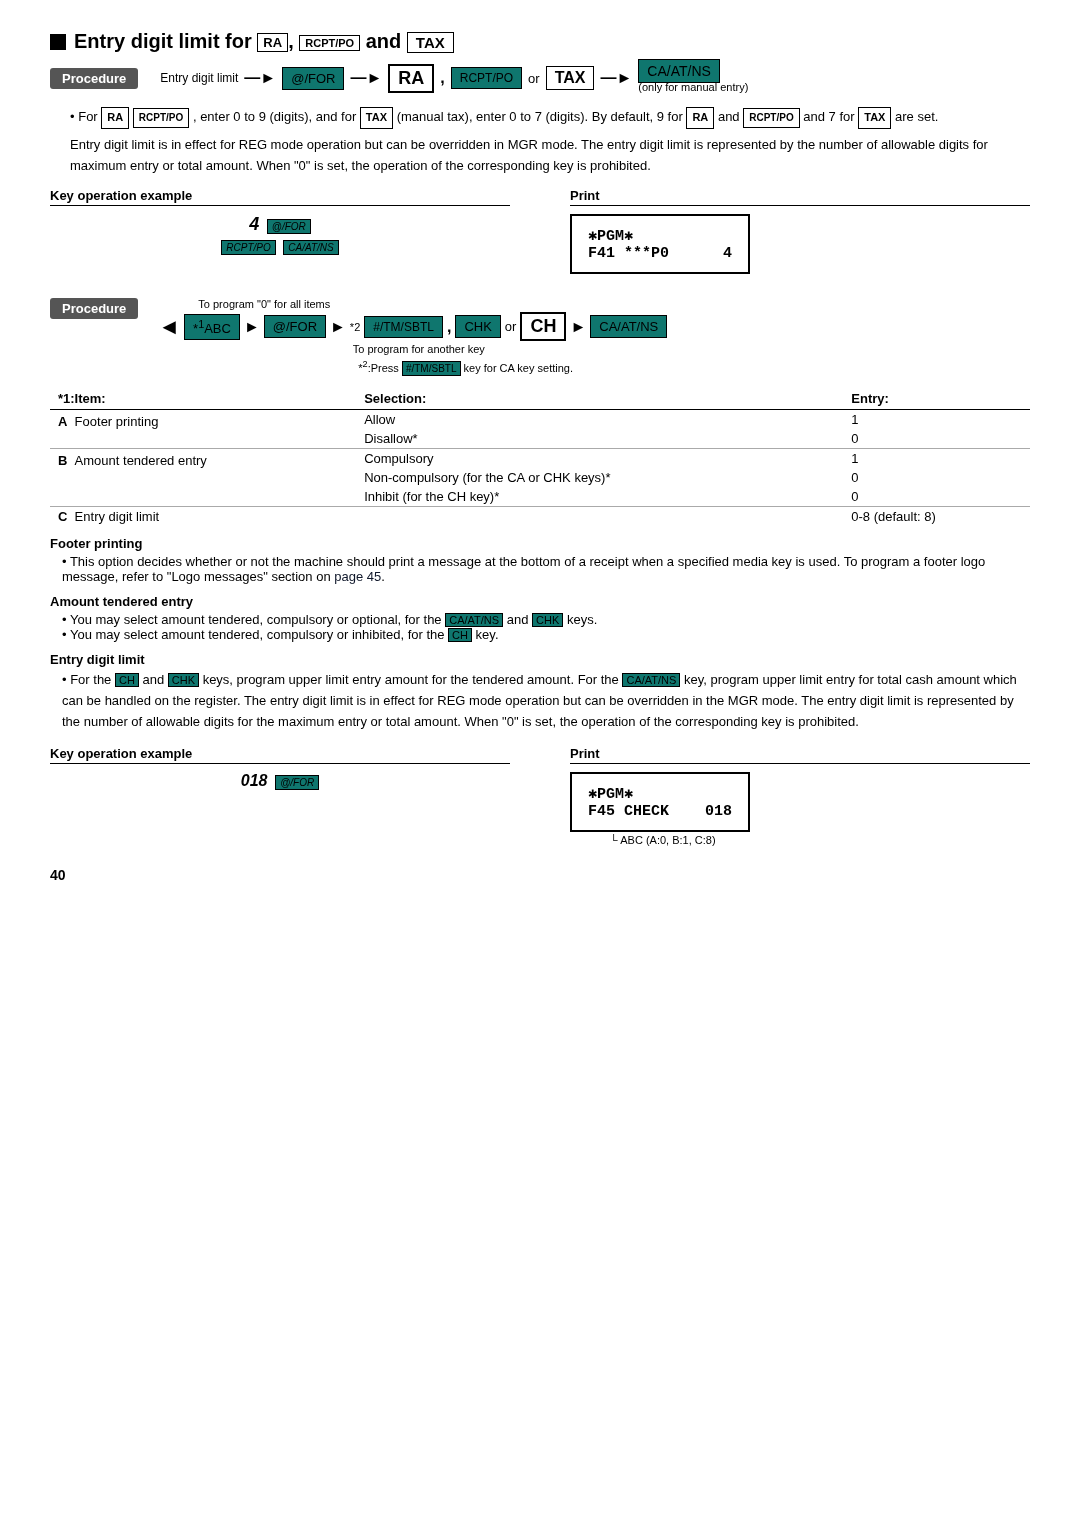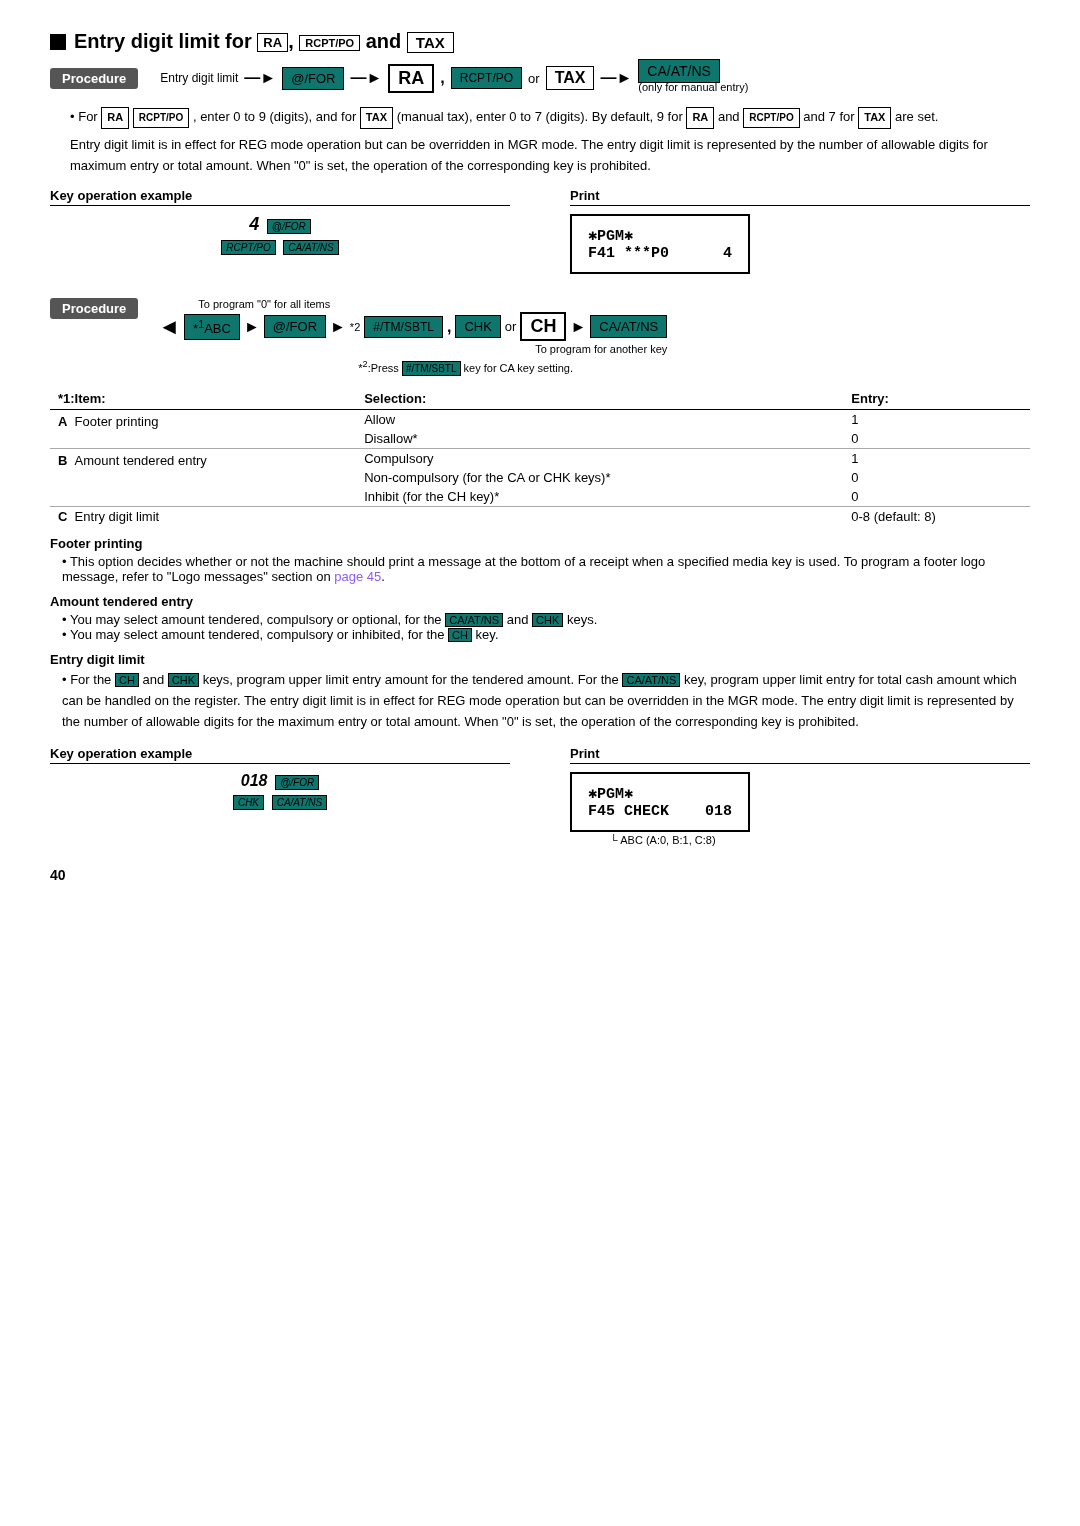--- a/index.html
+++ b/index.html
@@ -141,21 +141,21 @@
     .page-num {
       margin-top: 20px;
       font-weight: bold;
       font-size: 14px;
     }
     .subsection-title {
       font-weight: bold;
       margin: 10px 0 3px 0;
     }
     .link-blue {
-      color: #8b5cf6;
+      color: #0f172a;
       margin-top: 32px;
     }
     .only-manual {
       font-size: 11px;
       text-align: center;
       margin-top: 2px;
     }
     .procedure-wrapper {
       margin: 6px 0 14px 0;
     }
@@ -279,21 +279,21 @@
           <span class="arrow">►</span>
           <span style="font-size:11px; vertical-align:top;">*2</span>
           <span class="flow-box" style="font-size:12px;">#/TM/SBTL</span>
           <span style="font-size:16px;font-weight:bold;">,</span>
           <span class="flow-box" style="font-size:13px;">CHK</span>
           <span> or </span>
           <span class="key-box-large">CH</span>
           <span class="arrow">►</span>
           <span class="flow-box" style="font-size:13px;">CA/AT/NS</span>
         </div>
-        <div class="below-label" style="text-align:right; margin-left:12px;">To program for another key</div>
+        <div class="below-label" style="text-align:center; margin-left:12px;">To program for another key</div>
         <div class="star-note" style="margin-left: 200px;">*<sup>2</sup>:Press <span class="flow-box" style="font-size:10px;padding:1px 3px;">#/TM/SBTL</span> key for CA key setting.</div>
       </div>
     </div>
   </div>
 
   <table class="table-params">
     <thead>
       <tr>
         <th>*1:Item:</th>
         <th>Selection:</th>
@@ -374,24 +374,20 @@
     </div>
   </div>
 
   <div class="two-col" style="margin-top:14px;">
     <div class="col-key-op">
       <div class="col-title">Key operation example</div>
       <div class="key-op-diagram">
         <div style="margin-bottom:4px;">
           <span style="font-size:16px;font-weight:bold;">018</span>
           <span class="flow-box" style="font-size:10px;padding:1px 4px;margin-left:4px;">@/FOR</span>
-        </div>
-        <div>
-          <span class="flow-box" style="font-size:10px;padding:1px 4px;">CHK</span>
-          <span class="flow-box" style="font-size:10px;padding:1px 4px;margin-left:4px;">CA/AT/NS</span>
         </div>
       </div>
     </div>
     <div class="col-print">
       <div class="col-title">Print</div>
       <div style="position:relative; display:inline-block;">
         <div class="print-box">
           <div>✱PGM✱</div>
           <div class="print-line">
             <span>F45 CHECK</span>

